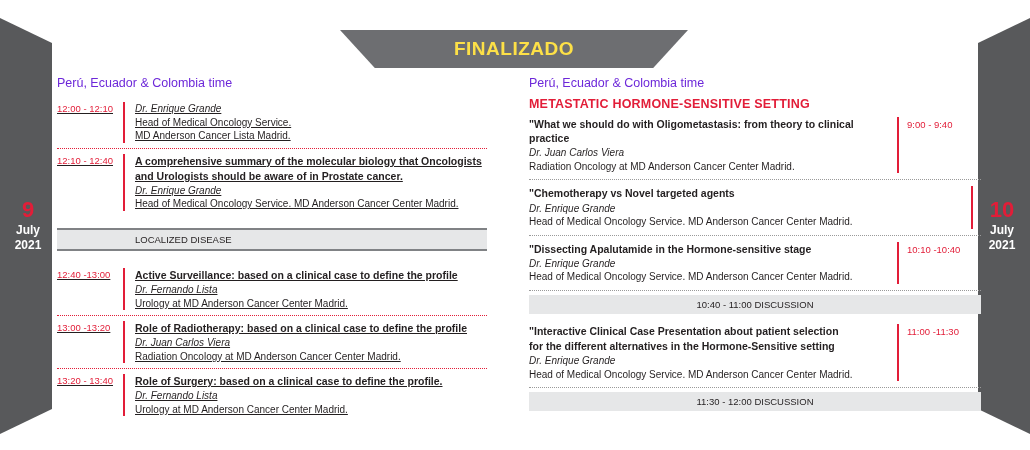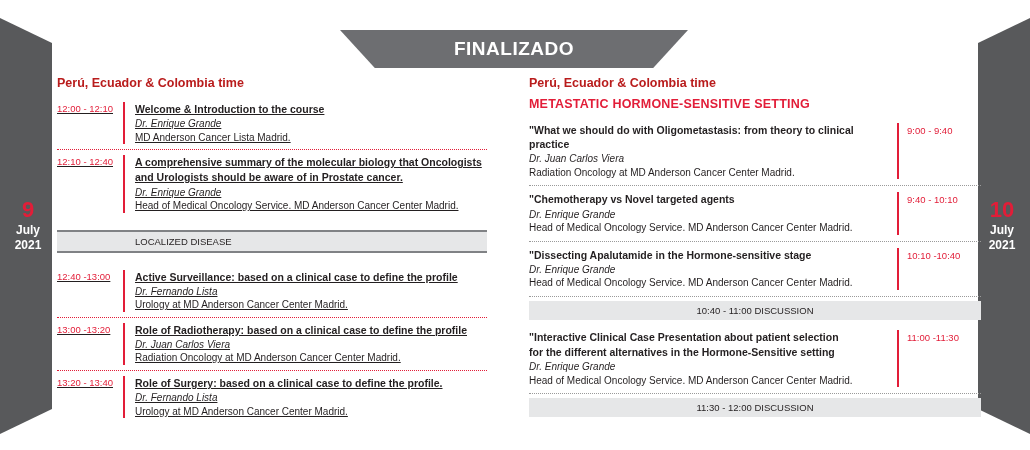--- a/index.html
+++ b/index.html
@@ -15,21 +15,21 @@
   }
 
   
   .banner {
     position: absolute;
     top: 30px;
     left: 340px;
     width: 348px;
     height: 38px;
     background: #6d6e71;
-    color: #ffffff;
+    color: #fde047;
     font-weight: bold;
     font-size: 19px;
     letter-spacing: 0.5px;
     display: flex;
     align-items: center;
     justify-content: center;
     clip-path: polygon(0 0, 100% 0, 90% 100%, 10% 100%);
   }
 
   
@@ -70,30 +70,29 @@
 
   
   .col {
     position: absolute;
     top: 76px;
   }
   .col-left { left: 57px; width: 430px; }
   .col-right { left: 529px; width: 452px; }
 
   .tz-head {
-    color: #b91c1c;
-    font-weight: bold;
+    color: #6d28d9;
+    font-weight: normal;
     font-size: 12.5px;
     margin-bottom: 7px;
   }
   .section-head {
     color: #e21d38;
     font-weight: bold;
     font-size: 12.5px;
-    margin-bottom: 6px;
     letter-spacing: 0.2px;
   }
 
   
   .agenda { position: relative; }
   .rowline {
     display: flex;
     align-items: flex-start;
     border-bottom: 1px dotted #e21d38;
     padding: 5px 0 5px 0;
@@ -190,22 +189,22 @@
 
 <div class="col col-left">
   <div class="tz-head">Perú, Ecuador &amp; Colombia time</div>
 
   <div class="agenda">
 
     <div class="rowline">
       <div class="time">12:00 - 12:10</div>
       <div class="vbar"></div>
       <div class="body-txt">
-        <div class="ttl">Welcome &amp; Introduction to the course</div>
-        <div class="spk">Dr. Enrique Grande</div>
+        <div class="spk">Dr. Enrique Grande</div>
+        <div class="aff">Head of Medical Oncology Service.</div>
         <div class="aff">MD Anderson Cancer Lista Madrid.</div>
       </div>
     </div>
 
     <div class="rowline nodash">
       <div class="time">12:10 - 12:40</div>
       <div class="vbar"></div>
       <div class="body-txt">
         <div class="ttl">A comprehensive summary of the molecular biology that Oncologists</div>
         <div class="ttl">and Urologists should be aware of in Prostate cancer.</div>
@@ -265,21 +264,20 @@
       <div class="rtime">9:00 - 9:40</div>
     </div>
 
     <div class="rrow">
       <div class="rbody">
         <div class="ttl">"Chemotherapy vs Novel targeted agents</div>
         <div class="spk">Dr. Enrique Grande</div>
         <div class="aff">Head of Medical Oncology Service. MD Anderson Cancer Center Madrid.</div>
       </div>
       <div class="rvbar"></div>
-      <div class="rtime">9:40 - 10:10</div>
     </div>
 
     <div class="rrow">
       <div class="rbody">
         <div class="ttl">"Dissecting Apalutamide in the Hormone-sensitive stage</div>
         <div class="spk">Dr. Enrique Grande</div>
         <div class="aff">Head of Medical Oncology Service. MD Anderson Cancer Center Madrid.</div>
       </div>
       <div class="rvbar"></div>
       <div class="rtime">10:10 -10:40</div>

